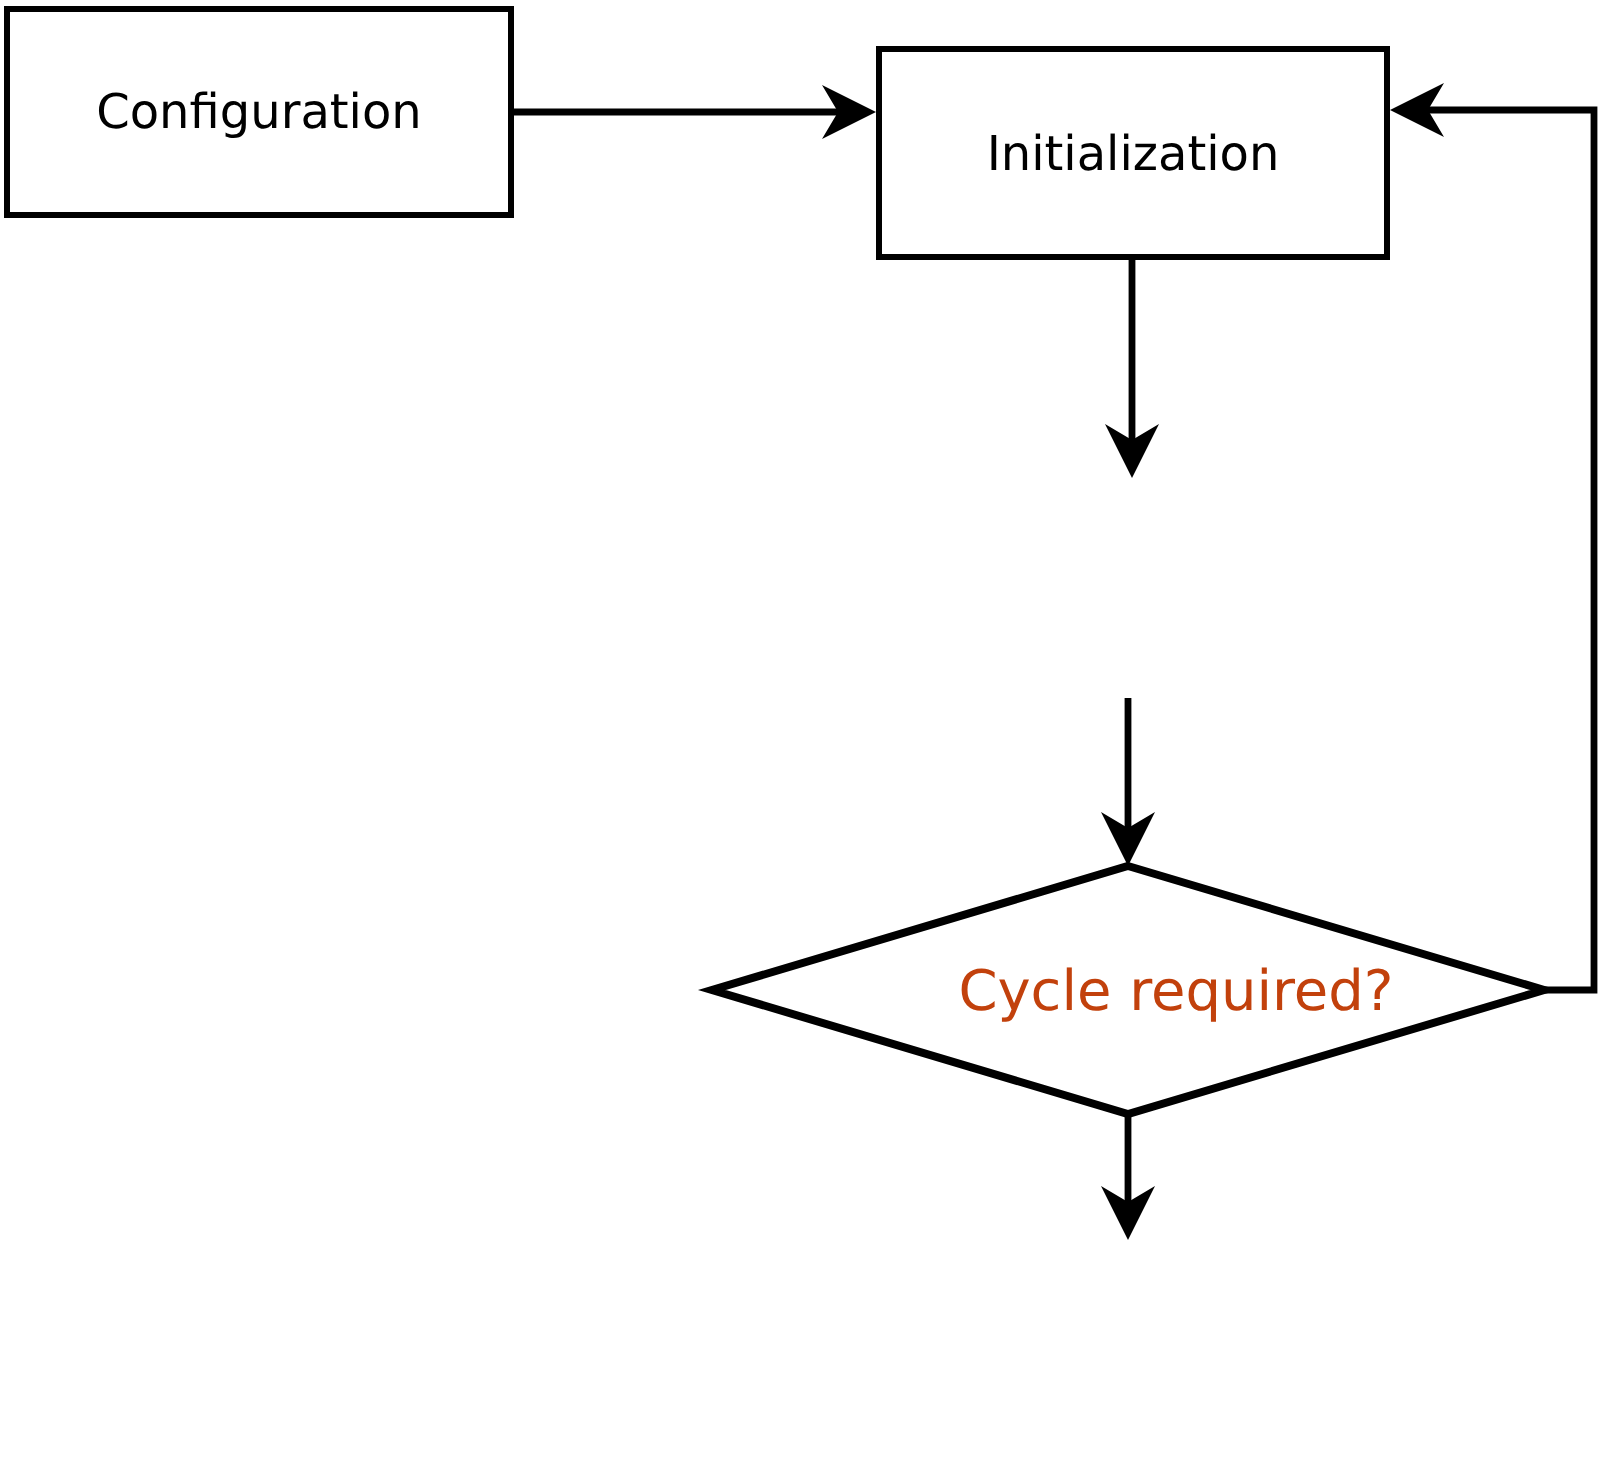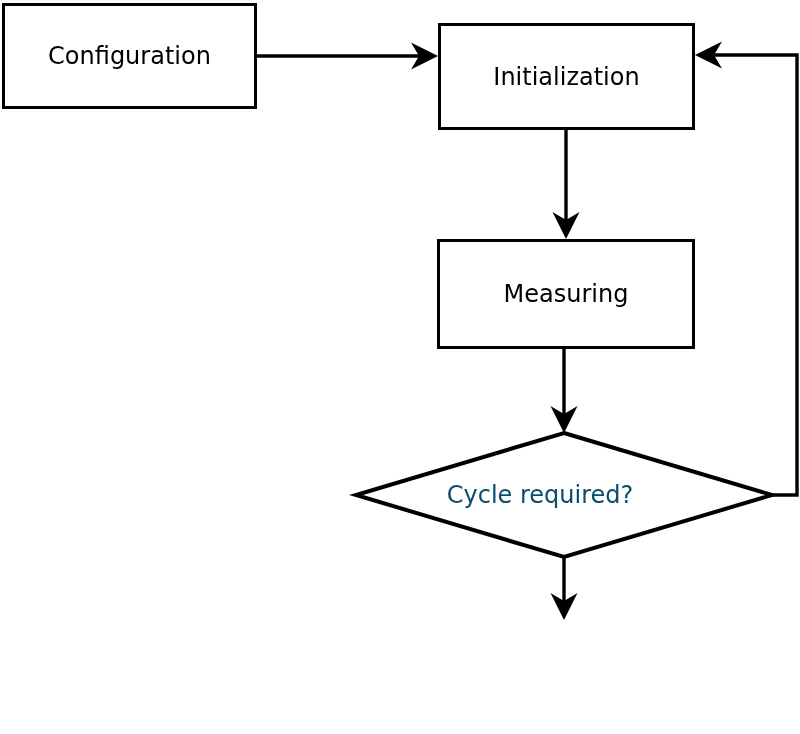--- a/index.html
+++ b/index.html
@@ -34,29 +34,29 @@
     font-size: 24px;
     color: #000000;
     white-space: nowrap;
   }
   .node-configuration  { left: 2px;   top: 3px;   width: 255px; height: 106px; }
   .node-initialization { left: 438px; top: 3px;   width: 257px; height: 107px; margin-top: 20px; }
   .node-measuring      { left: 437px; top: 239px; width: 258px; height: 110px; }
   .node-data-output    { left: 438px; top: 620px; width: 258px; height: 110px; }
   .diamond-label {
     position: absolute;
-    left: 390px;
+    left: 438px;
     top: 475px;
     width: 300px;
     height: 40px;
     display: flex;
     align-items: center;
     justify-content: center;
-    font-size: 24px;
-    color: #0c4a6e;
+    font-size: 28px;
+    color: #c2410c;
     white-space: nowrap;
   }
 </style>
 </head>
 <body>
 
 <div class="canvas">
 
   <svg class="connector-layer" width="800" height="734" viewBox="0 0 800 734" xmlns="http://www.w3.org/2000/svg">
 
@@ -79,22 +79,19 @@
   </svg>
 
   <div class="node node-configuration">
     <span>Configuration</span>
   </div>
 
   <div class="node node-initialization">
     <span>Initialization</span>
   </div>
 
-  <div class="node node-measuring">
-    <span>Measuring</span>
-  </div>
 
   <div class="diamond-label">
     <span>Cycle required?</span>
   </div>
 
 
 </div>
 
 </body></html>

